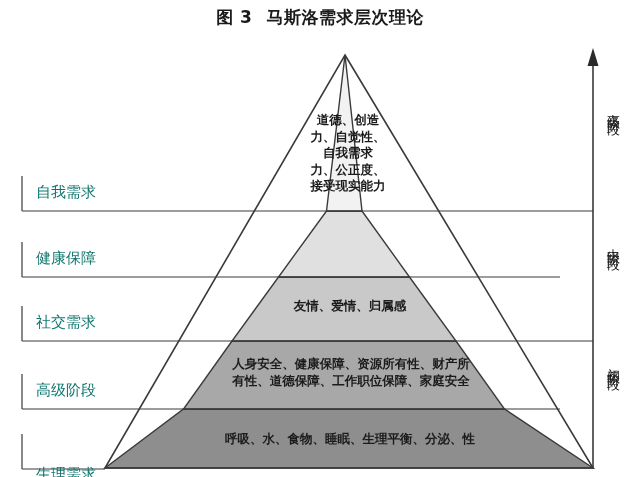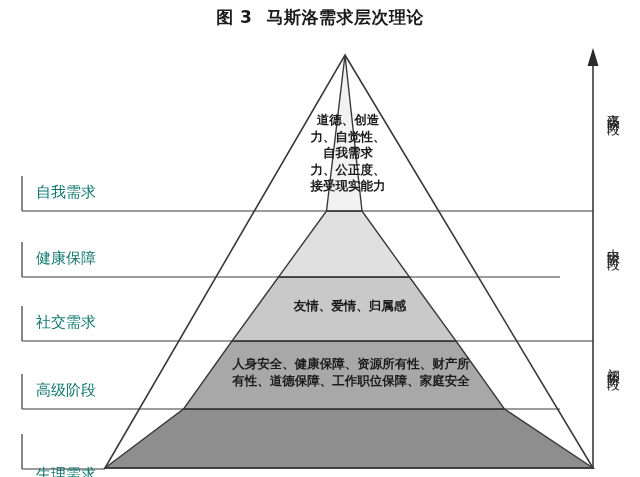--- a/index.html
+++ b/index.html
@@ -131,20 +131,21 @@
   </svg>
 
   <div class="tier-text" id="tier-text-0">道德、创造
 力、自觉性、
 自我需求
 力、公正度、
 接受现实能力</div>
   <div class="tier-text" id="tier-text-2">友情、爱情、归属感</div>
   <div class="tier-text" id="tier-text-3">人身安全、健康保障、资源所有性、财产所
 有性、道德保障、工作职位保障、家庭安全</div>
+  <div class="tier-text" id="tier-text-4">呼吸、水、食物、睡眠、生理平衡、分泌、性</div>
 
   <div class="left-label" id="left-label-0">自我需求</div>
   <div class="left-label" id="left-label-1">健康保障</div>
   <div class="left-label" id="left-label-2">社交需求</div>
   <div class="left-label" id="left-label-3">高级阶段</div>
   <div class="left-label" id="left-label-4">生理需求</div>
 
   <div class="right-label" id="right-label-0">高级阶段</div>
   <div class="right-label" id="right-label-1">中级阶段</div>
   <div class="right-label" id="right-label-2">初级阶段</div>

